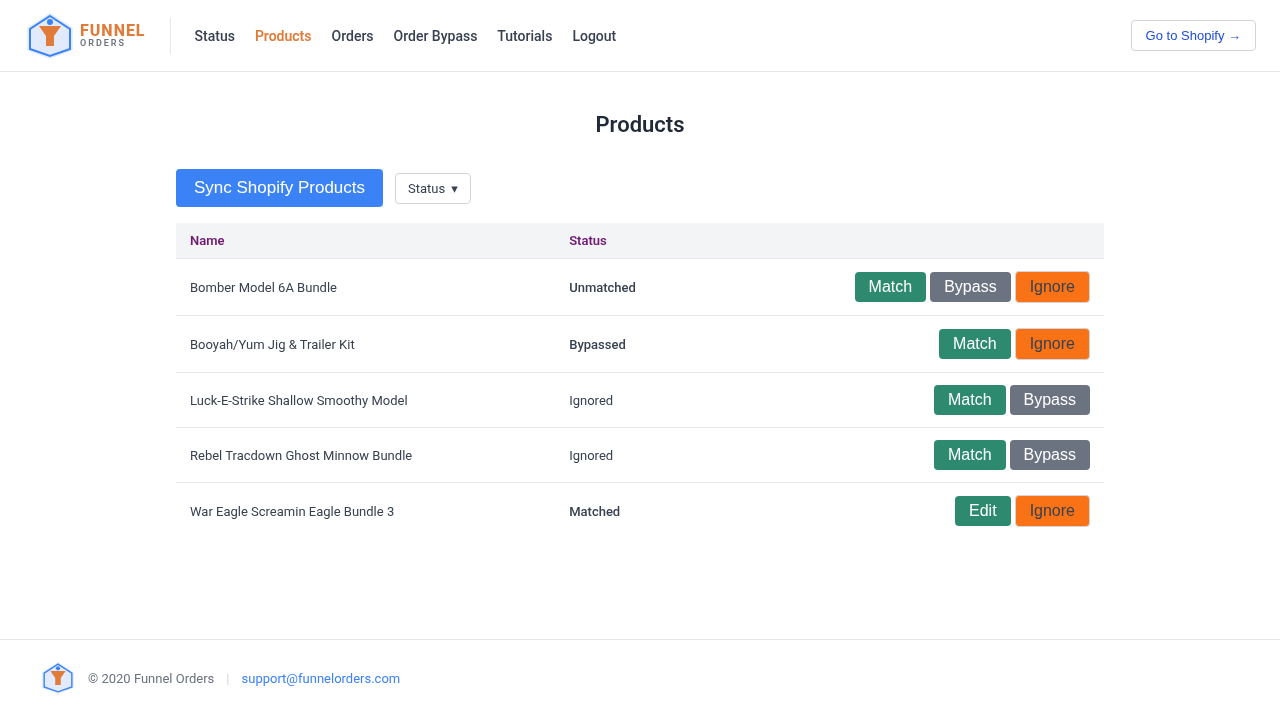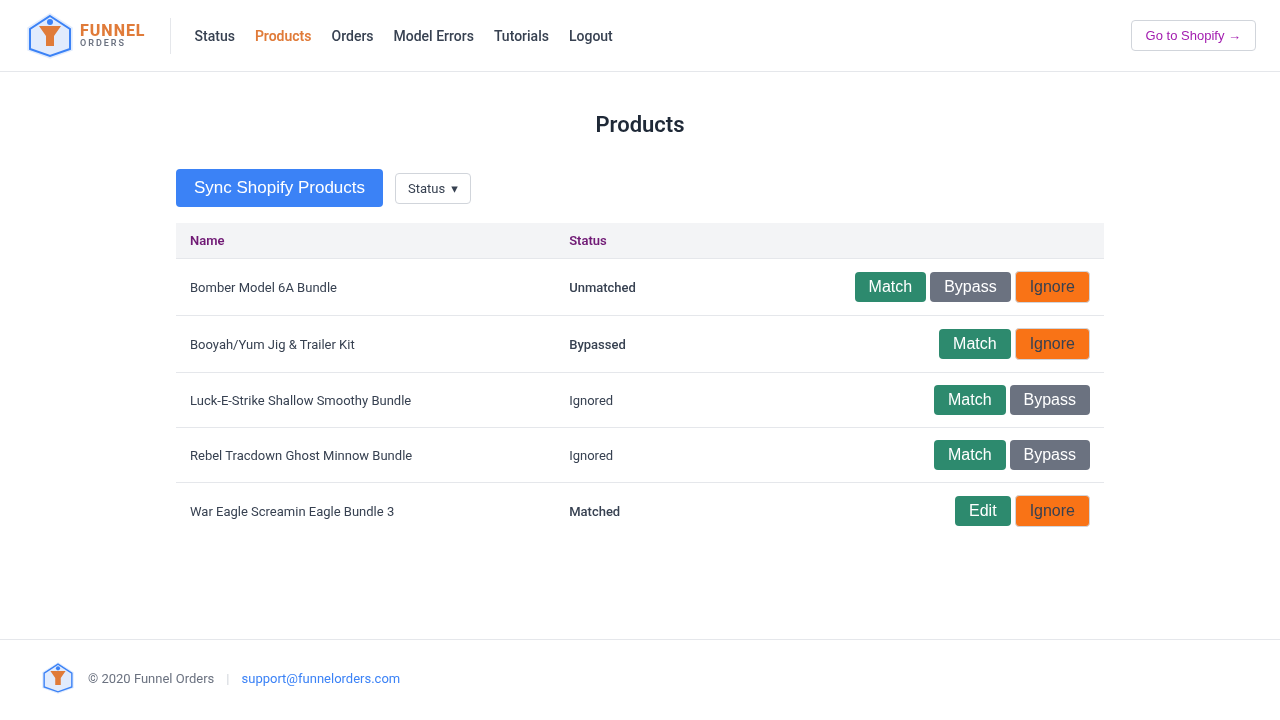--- a/index.html
+++ b/index.html
@@ -16,21 +16,21 @@
     .logo-svg { width: 52px; height: 52px; }
     .nav-divider { width: 1px; height: 36px; background: #e5e7eb; margin-right: 24px; }
     .nav-links { display: flex; gap: 20px; flex: 1; }
     .nav-link {
       text-decoration: none; color: #374151; font-size: 14px;
       font-weight: 500; cursor: pointer;
     }
     .nav-link.active { color: #e07b39; font-weight: 600; }
     .nav-right { margin-left: auto; }
     .go-shopify-btn {
-      border: 1px solid #d1d5db; background: #fff; color: #a21caf;
+      border: 1px solid #d1d5db; background: #fff; color: #1d4ed8;
       padding: 7px 14px; border-radius: 4px; cursor: pointer;
       font-size: 13px; display: flex; align-items: center; gap: 4px;
     }
 
     
     .main { max-width: 960px; margin: 0 auto; padding: 40px 16px; }
     .page-title { text-align: center; font-size: 22px; font-weight: 600; color: #1f2937; margin-bottom: 32px; }
 
     
     .toolbar { display: flex; align-items: center; gap: 12px; margin-bottom: 16px; }
@@ -99,21 +99,21 @@
     <div style="line-height:1.1; margin-left:4px;">
       <div style="font-weight:800; font-size:16px; color:#e07b39; letter-spacing:1px;">FUNNEL</div>
       <div style="font-weight:600; font-size:9px; color:#6b7280; letter-spacing:2px;">ORDERS</div>
     </div>
   </div>
   <div class="nav-divider"></div>
   <div class="nav-links">
     <a class="nav-link">Status</a>
     <a class="nav-link active">Products</a>
     <a class="nav-link">Orders</a>
-    <a class="nav-link">Model Errors</a>
+    <a class="nav-link">Order Bypass</a>
     <a class="nav-link">Tutorials</a>
     <a class="nav-link">Logout</a>
   </div>
   <div class="nav-right">
     <button class="go-shopify-btn">Go to Shopify →</button>
   </div>
 </nav>
 
 <main class="main">
   <h1 class="page-title">Products</h1>
@@ -139,21 +139,21 @@
           <td>Bomber Model 6A Bundle</td>
           <td class="status-unmatched">Unmatched</td>
           <td class="actions-cell"><button class="btn btn-match">Match</button><button class="btn btn-bypass">Bypass</button><button class="btn btn-ignore">Ignore</button></td>
         </tr>
         <tr>
           <td>Booyah/Yum Jig &amp; Trailer Kit</td>
           <td class="status-bypassed">Bypassed</td>
           <td class="actions-cell"><button class="btn btn-match">Match</button><button class="btn btn-ignore">Ignore</button></td>
         </tr>
         <tr>
-          <td>Luck-E-Strike Shallow Smoothy Bundle</td>
+          <td>Luck-E-Strike Shallow Smoothy Model</td>
           <td class="status-ignored">Ignored</td>
           <td class="actions-cell"><button class="btn btn-match">Match</button><button class="btn btn-bypass">Bypass</button></td>
         </tr>
         <tr>
           <td>Rebel Tracdown Ghost Minnow Bundle</td>
           <td class="status-ignored">Ignored</td>
           <td class="actions-cell"><button class="btn btn-match">Match</button><button class="btn btn-bypass">Bypass</button></td>
         </tr>
         <tr>
           <td>War Eagle Screamin Eagle Bundle 3</td>

